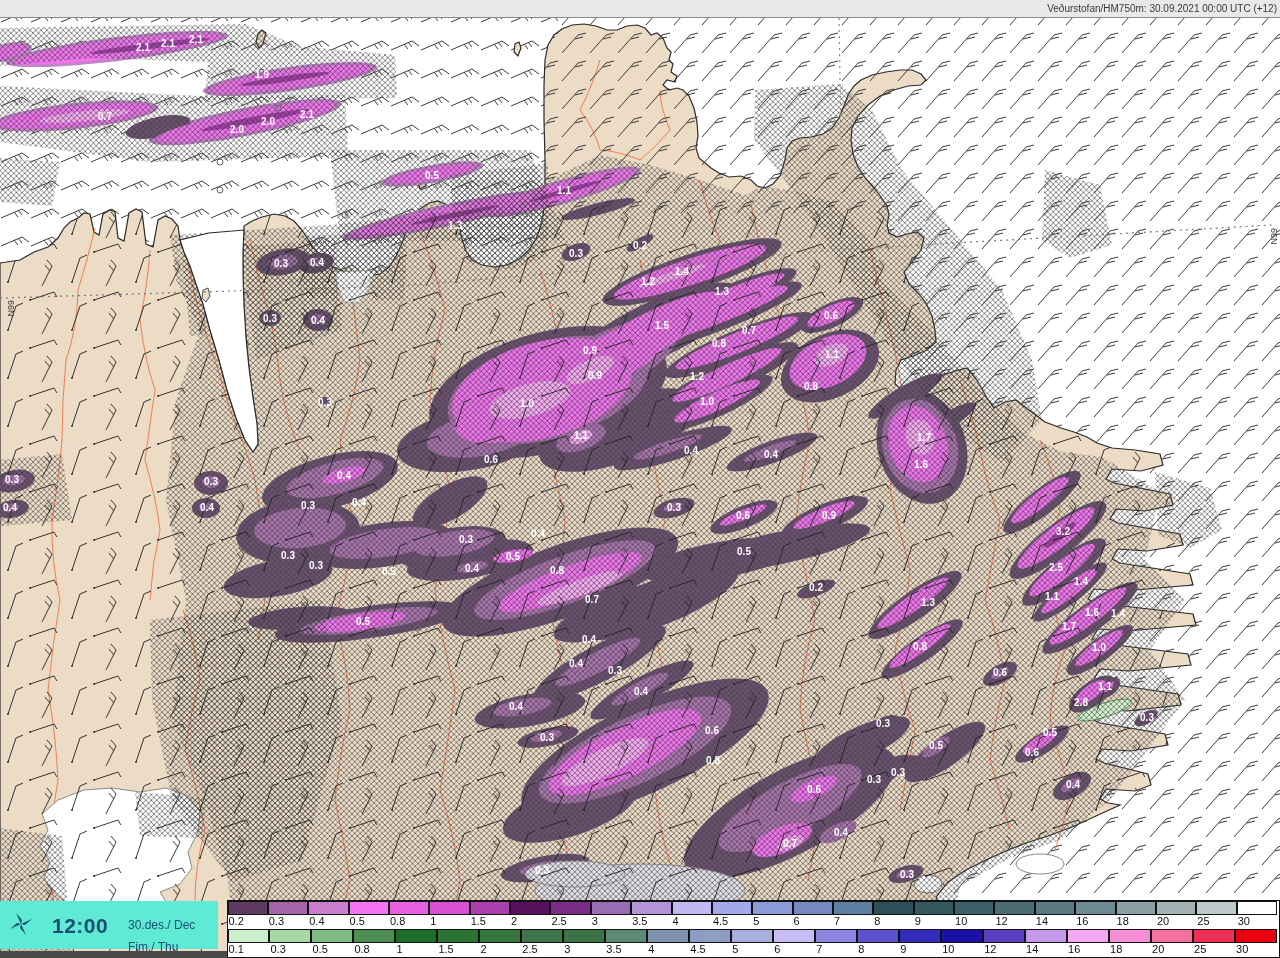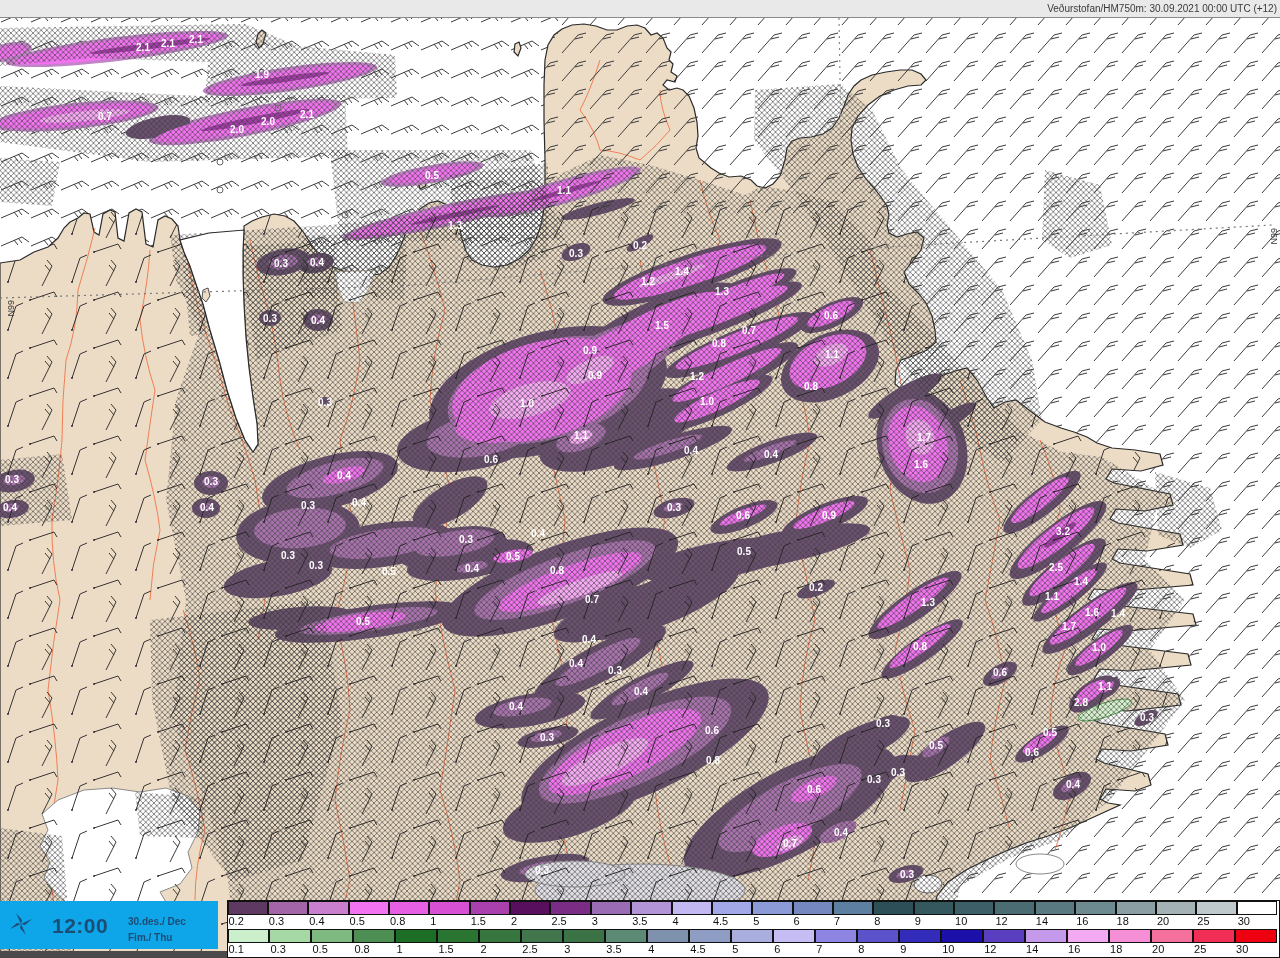--- a/index.html
+++ b/index.html
@@ -482,24 +482,24 @@
     <div style="position:absolute;left:1067.10px;top:929px;width:41.98px;height:14px;background:#f2aaf2;border:1px solid #111;box-sizing:border-box"></div>
     <div style="position:absolute;left:1068.10px;top:943px;font-size:11px;color:#111">16</div>
     <div style="position:absolute;left:1109.08px;top:929px;width:41.98px;height:14px;background:#f48ed6;border:1px solid #111;box-sizing:border-box"></div>
     <div style="position:absolute;left:1110.08px;top:943px;font-size:11px;color:#111">18</div>
     <div style="position:absolute;left:1151.06px;top:929px;width:41.98px;height:14px;background:#f4719e;border:1px solid #111;box-sizing:border-box"></div>
     <div style="position:absolute;left:1152.06px;top:943px;font-size:11px;color:#111">20</div>
     <div style="position:absolute;left:1193.04px;top:929px;width:41.98px;height:14px;background:#f02e56;border:1px solid #111;box-sizing:border-box"></div>
     <div style="position:absolute;left:1194.04px;top:943px;font-size:11px;color:#111">25</div>
     <div style="position:absolute;left:1235.02px;top:929px;width:41.98px;height:14px;background:#ee0010;border:1px solid #111;box-sizing:border-box"></div>
     <div style="position:absolute;left:1236.02px;top:943px;font-size:11px;color:#111">30</div>
-<div class="abs" style="left:0;top:901px;width:218px;height:48px;background:#0ea5e9">
+<div class="abs" style="left:0;top:901px;width:218px;height:48px;background:#5eead4">
  <svg class="abs" style="left:9px;top:11px" width="24" height="24" viewBox="0 0 24 24">
   <g fill="#1c4d74">
    <path d="M12,12 L7,1 L13,8 Z"></path>
           <path d="M12,12 L23,7 L16,13 Z"></path>
    <path d="M12,12 L17,23 L11,16 Z"></path>
           <path d="M12,12 L1,17 L8,11 Z"></path>
   </g>
  </svg>
  <div class="abs" style="left:52px;top:13px;font-size:21px;font-weight:bold;color:#1c4d74;letter-spacing:0.5px">12:00</div>
- <div class="abs" style="left:128px;top:13px;font-size:10px;font-weight:bold;color:#1c4d74;line-height:16px">30.des./ Dec<br>Fim./ Thu</div>
+ <div class="abs" style="left:128px;top:13px;font-size:12px;font-weight:normal;color:#1c4d74;line-height:22px">30.des./ Dec<br>Fim./ Thu</div>
 </div>
 </div>
 </body></html>

